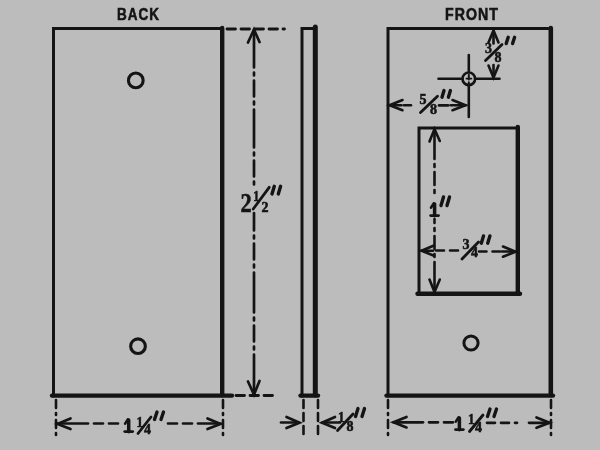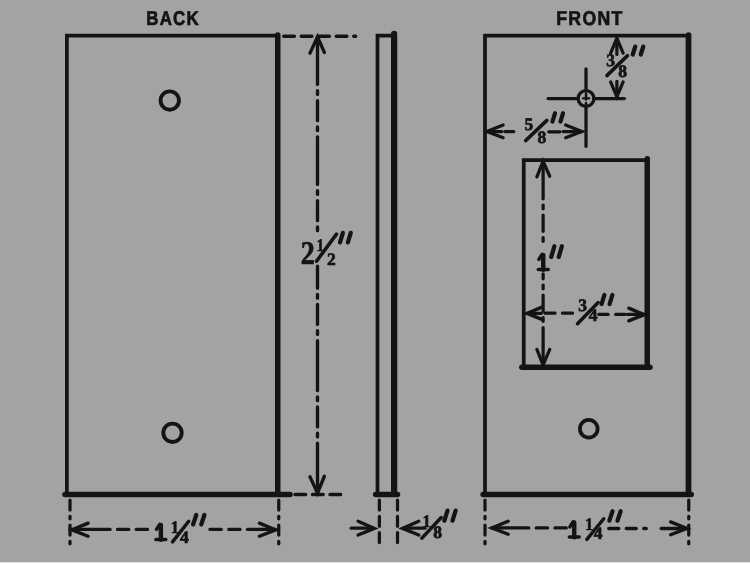--- a/index.html
+++ b/index.html
@@ -1,16 +1,16 @@
 <!DOCTYPE html>
 <html><head>
 <meta charset="utf-8">
 <style>
   html,body{margin:0;padding:0;background:#ffffff;filter:grayscale(1) blur(0.3px);}
-  .canvas{position:relative;width:600px;height:450px;background:#a3a3a3;overflow:hidden;}
+  .canvas{position:relative;width:600px;height:450px;background:#f9a8d4;overflow:hidden;}
   svg{position:absolute;left:0;top:0;}
   text{font-family:"Liberation Serif", serif;fill:#141414;font-weight:bold;stroke:#141414;stroke-width:0.55px;}
   .cap{font-family:"Liberation Sans", sans-serif;font-weight:bold;font-size:16px;letter-spacing:1.2px;}
 </style>
 </head>
 <body>
 <div class="canvas">
 <svg width="600" height="450" viewBox="0 0 600 450">
   <g stroke="#141414" fill="none" stroke-linecap="round">
     <defs>

